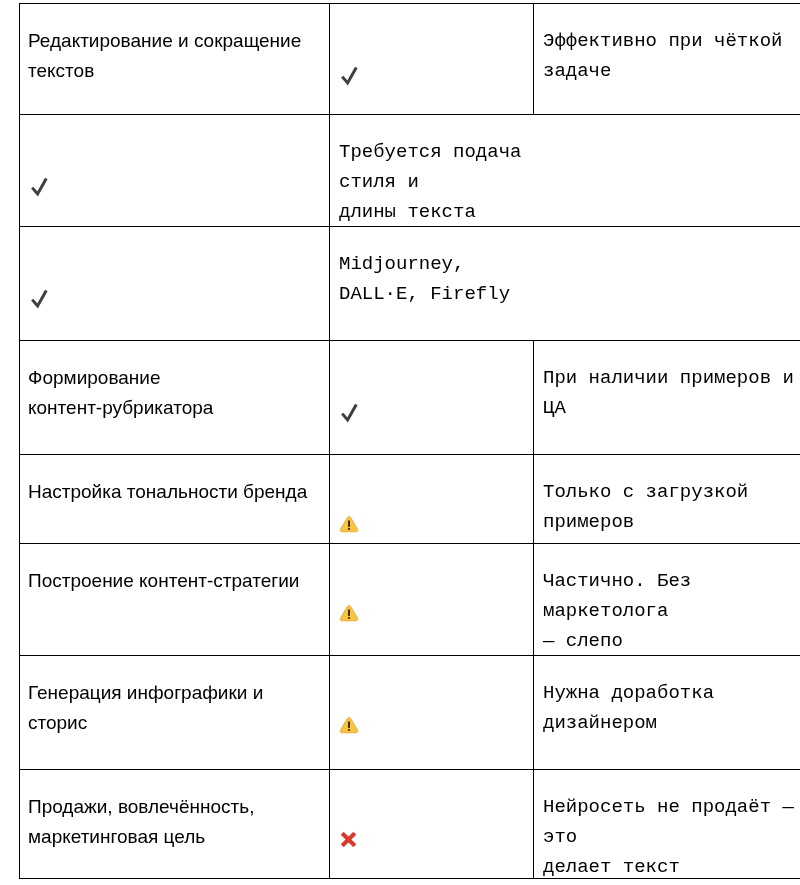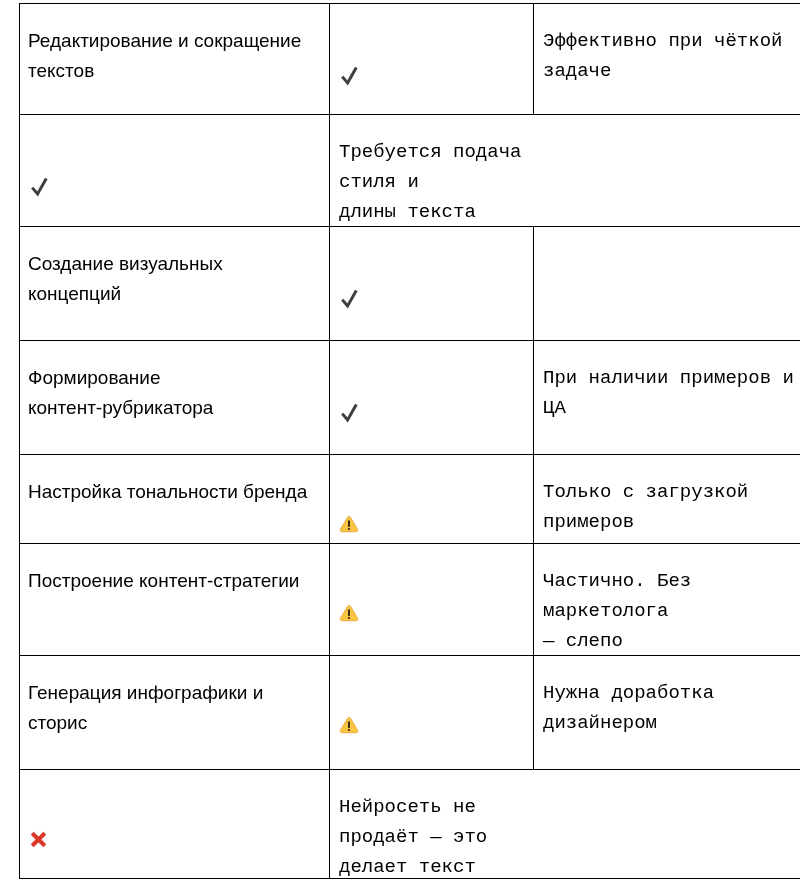--- a/index.html
+++ b/index.html
@@ -50,27 +50,26 @@
     <div class="cell c2">
       <svg class="icon" width="20" height="22" viewBox="0 0 20 22">
           <path d="M3.2 12.6 L8.6 19 L17.3 3.6" stroke="#3F3F3F" stroke-width="3" fill="none"></path>
         </svg>
     </div>
     <div class="cell c3">Требуется подача стиля и
 длины текста</div>
   </div>
 
   <div class="row r3">
-    <div class="cell c1">Создание визуальных
-концепций</div>
     <div class="cell c2">
       <svg class="icon" width="20" height="22" viewBox="0 0 20 22">
           <path d="M3.2 12.6 L8.6 19 L17.3 3.6" stroke="#3F3F3F" stroke-width="3" fill="none"></path>
         </svg>
     </div>
+    <div class="cell c3">Midjourney, DALL·E, Firefly</div>
   </div>
 
   <div class="row r4">
     <div class="cell c1">Формирование
 контент-рубрикатора</div>
     <div class="cell c2">
       <svg class="icon" width="20" height="22" viewBox="0 0 20 22">
           <path d="M3.2 12.6 L8.6 19 L17.3 3.6" stroke="#3F3F3F" stroke-width="3" fill="none"></path>
         </svg>
     </div>
@@ -110,20 +109,22 @@
         <path d="M8.55 2.2 C9.2 1.1 10.8 1.1 11.45 2.2 L18.6 14.3 C19.25 15.4 18.45 16.8 17.15 16.8 L2.85 16.8 C1.55 16.8 0.75 15.4 1.4 14.3 Z" fill="#F9C440" stroke="#E8A73E" stroke-width="0.9"></path>
         <path d="M10 6.2 L10 11.2" stroke="#2A2115" stroke-width="1.8" stroke-linecap="round"></path>
         <circle cx="10" cy="14" r="1.1" fill="#2A2115"></circle>
       </svg>
     </div>
     <div class="cell c3">Нужна доработка
 дизайнером</div>
   </div>
 
   <div class="row r8">
+    <div class="cell c1">Продажи, вовлечённость,
+маркетинговая цель</div>
     <div class="cell c2">
       <svg class="icon" width="19" height="19" viewBox="0 0 19 19">
         <path d="M3.2 3.2 L15.8 15.8 M15.8 3.2 L3.2 15.8" stroke="#DB372B" stroke-width="4.1" fill="none"></path>
       </svg>
     </div>
     <div class="cell c3">Нейросеть не продаёт — это
 делает текст</div>
   </div>
 
 </div>

